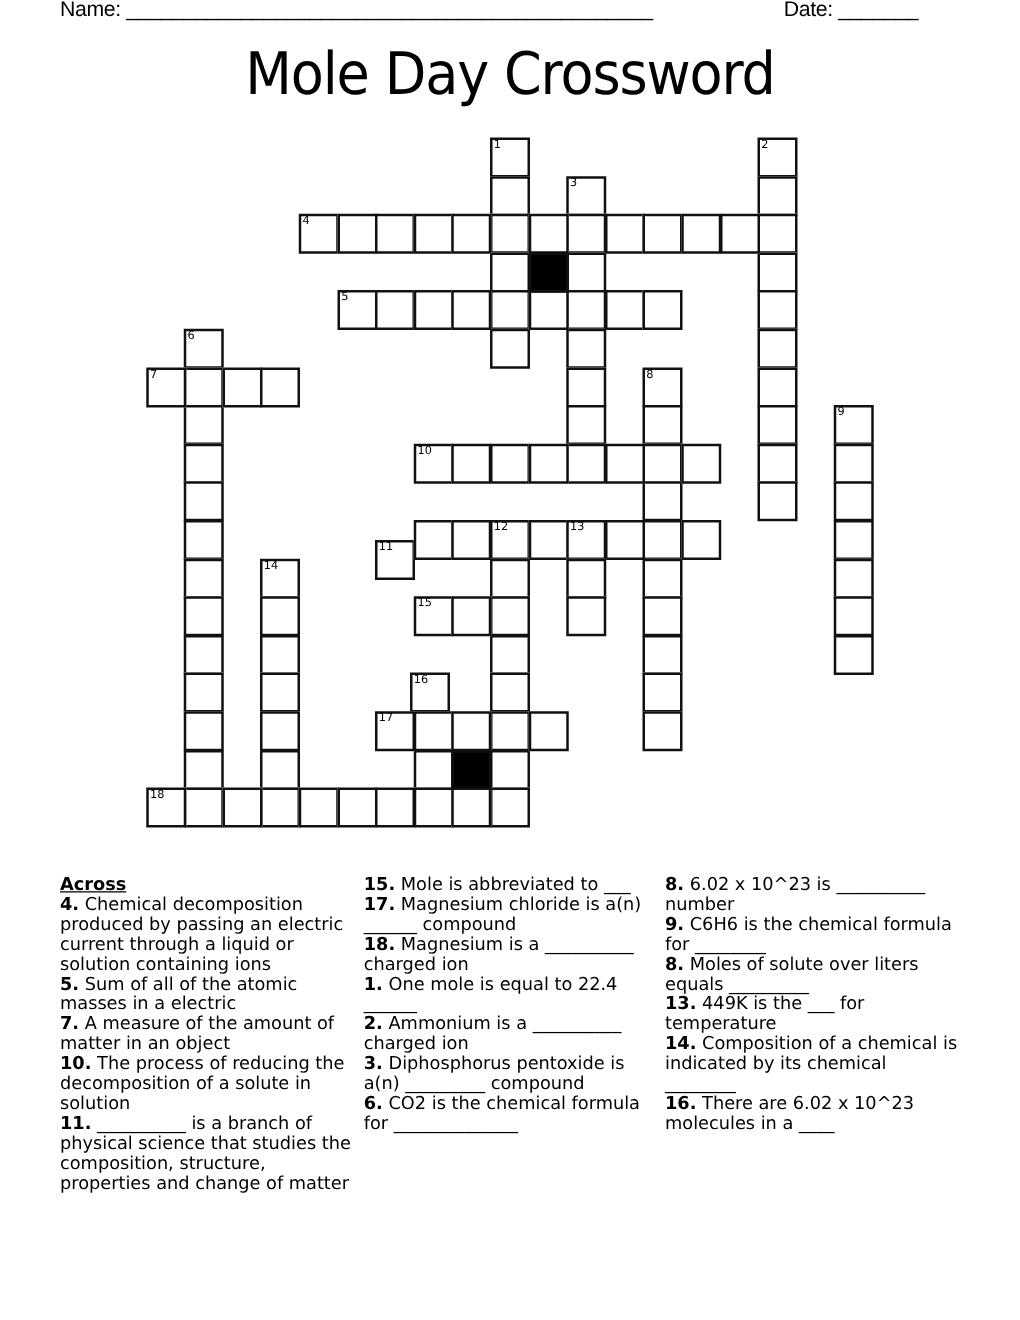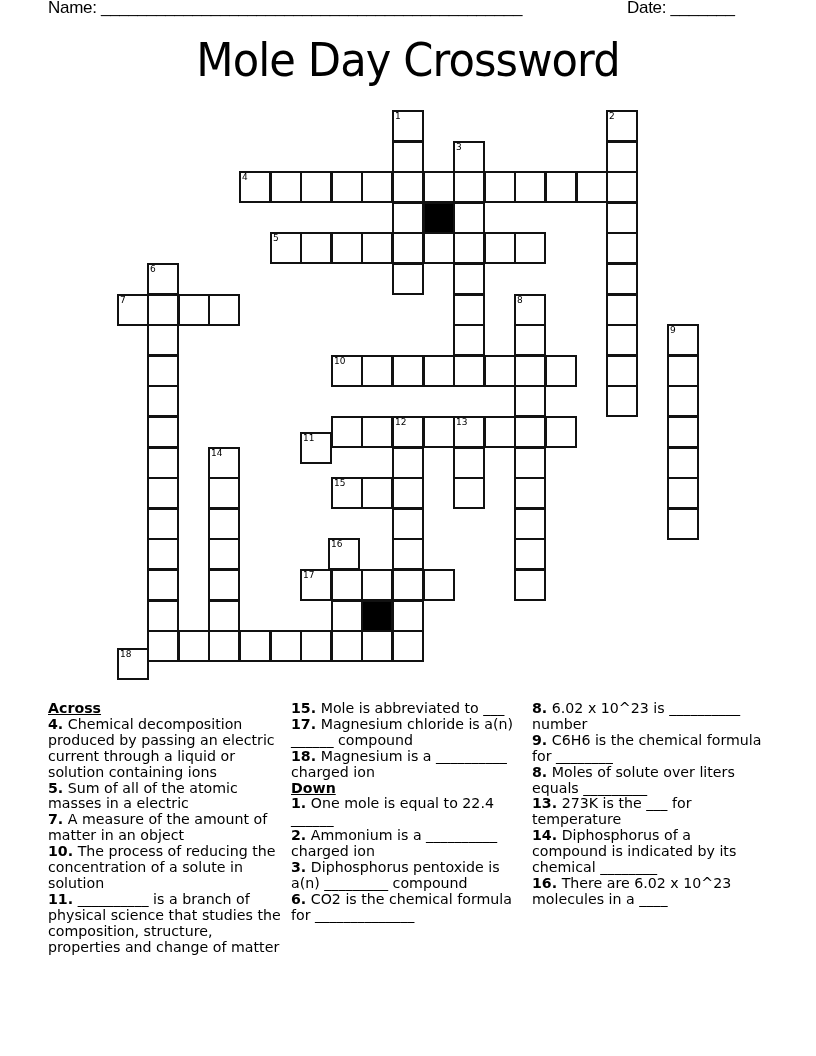--- a/index.html
+++ b/index.html
@@ -168,52 +168,51 @@
       <span class="num">16</span>
     </div>
     <div class="cell" style="left: 331px; top: 569px;"></div>
     <div class="cell" style="left: 331px; top: 600px;"></div>
     <div class="cell" style="left: 331px; top: 630px;"></div>
     <div class="cell" style="left: 300px; top: 569px;">
       <span class="num">17</span>
     </div>
     <div class="cell" style="left: 361px; top: 569px;"></div>
     <div class="cell" style="left: 423px; top: 569px;"></div>
-    <div class="cell" style="left: 117px; top: 648px;">
+    <div class="cell" style="left: 117px; top: 630px;">
       <span class="num">18</span>
     </div>
     <div class="cell" style="left: 178px; top: 630px;"></div>
     <div class="cell" style="left: 239px; top: 630px;"></div>
     <div class="cell" style="left: 270px; top: 630px;"></div>
     <div class="cell" style="left: 300px; top: 630px;"></div>
     <div class="cell" style="left: 361px; top: 630px;"></div>
     <div class="cell block" style="left: 423px; top: 202px;"></div>
     <div class="cell block" style="left: 361px; top: 600px;"></div>
   </div>
 
 <div class="clues col1">
   <p class="sec">Across</p>
   <p class="clue"><b>4.</b> <span>Chemical decomposition produced by passing an electric current through a liquid or solution containing ions</span></p>
   <p class="clue"><b>5.</b> <span>Sum of all of the atomic masses in a electric</span></p>
   <p class="clue"><b>7.</b> <span>A measure of the amount of matter in an object</span></p>
-  <p class="clue"><b>10.</b> <span>The process of reducing the concentration of a solute in solution</span></p>
+  <p class="clue"><b>10.</b> <span>The process of reducing the decomposition of a solute in solution</span></p>
   <p class="clue"><b>11.</b> <span>__________ is a branch of physical science that studies the composition, structure, properties and change of matter</span></p>
 </div>
 
 <div class="clues col2">
   <p class="clue"><b>15.</b> <span>Mole is abbreviated to ___</span></p>
   <p class="clue"><b>17.</b> <span>Magnesium chloride is a(n) ______ compound</span></p>
   <p class="clue"><b>18.</b> <span>Magnesium is a __________ charged ion</span></p>
-  <p class="sec">Down</p>
   <p class="clue"><b>1.</b> <span>One mole is equal to 22.4 ______</span></p>
   <p class="clue"><b>2.</b> <span>Ammonium is a __________ charged ion</span></p>
   <p class="clue"><b>3.</b> <span>Diphosphorus pentoxide is a(n) _________ compound</span></p>
   <p class="clue"><b>6.</b> <span>CO2 is the chemical formula for ______________</span></p>
 </div>
 
 <div class="clues col3">
   <p class="clue"><b>8.</b> <span>6.02 x 10^23 is __________ number</span></p>
   <p class="clue"><b>9.</b> <span>C6H6 is the chemical formula for ________</span></p>
   <p class="clue"><b>8.</b> <span>Moles of solute over liters equals _________</span></p>
-  <p class="clue"><b>13.</b> <span>273K is the ___ for temperature</span></p>
-  <p class="clue"><b>14.</b> <span>Diphosphorus of a compound is indicated by its chemical ________</span></p>
+  <p class="clue"><b>13.</b> <span>449K is the ___ for temperature</span></p>
+  <p class="clue"><b>14.</b> <span>Composition of a chemical is indicated by its chemical ________</span></p>
   <p class="clue"><b>16.</b> <span>There are 6.02 x 10^23 molecules in a ____</span></p>
 </div>
 
 </body></html>

